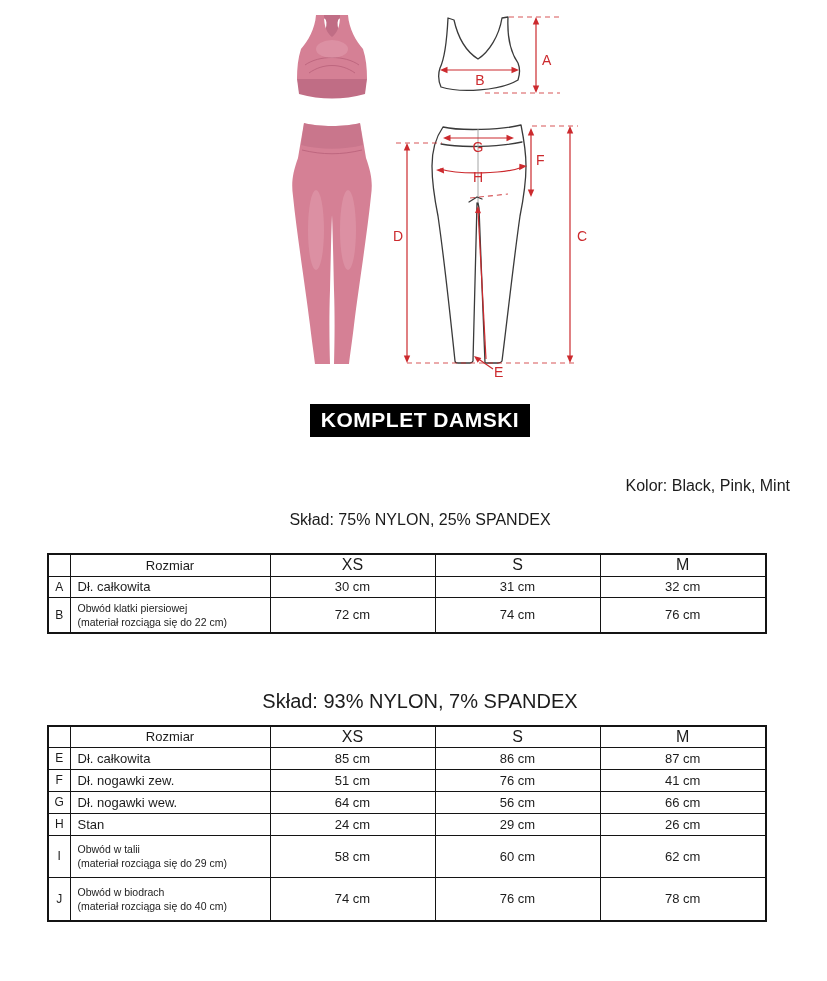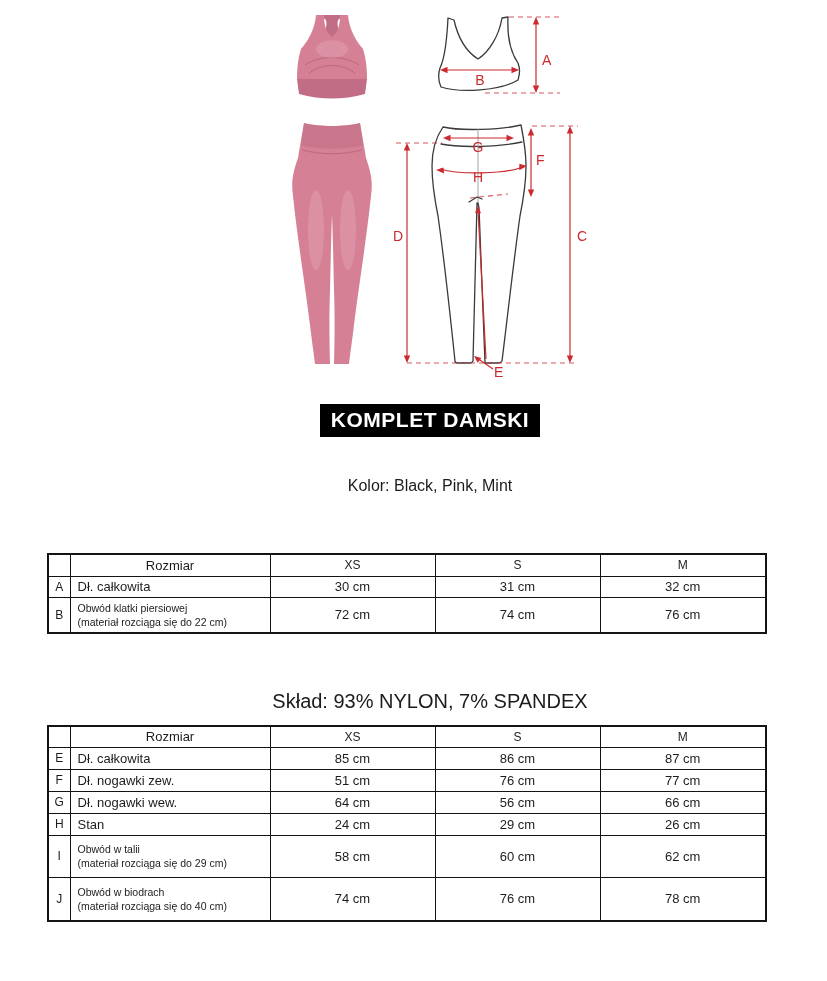--- a/index.html
+++ b/index.html
@@ -25,46 +25,46 @@
   .seam{fill:none;stroke:#9a9a9a;stroke-width:.9;}
   .rs{fill:none;stroke:var(--accent-red);stroke-width:1.2;}
   .rd{fill:none;stroke:var(--accent-red);stroke-width:1.1;stroke-dasharray:5 4;opacity:.8;}
   .rf{fill:var(--accent-red);stroke:none;}
   .rlabel{fill:var(--accent-red);font:400 14px "Liberation Sans","DejaVu Sans",sans-serif;}
   .pink{fill:var(--garment-pink);}
   .pinkdark{fill:var(--garment-pink-dark);}
   .fold{fill:none;stroke:#b86079;stroke-width:1;opacity:.8;}
   .sheen{fill:var(--garment-pink-light);opacity:.45;}
   
-  .center-line{left:16px;width:740px;text-align:center;padding-left:44px;}
+  .center-line{left:6px;width:740px;text-align:center;padding-left:44px;}
   #title-box{
     top:404px;
   }
   #title-box span{
     display:inline-block;background:var(--title-bg);color:var(--title-fg);
     font-size:21px;font-weight:700;letter-spacing:.5px;padding:4px 11px 5px;
   }
   #model-line{top:451px;font-size:15px;font-weight:700;letter-spacing:.3px;}
-  #color-line{top:477px;font-size:16px;}
+  #color-line{top:477px;font-size:16px;text-align:right;}
   #comp-top{top:511px;font-size:16px;}
   #comp-bottom{top:690px;font-size:20px;}
   
   table.size{
     position:absolute;left:47px;width:718px;border-collapse:collapse;table-layout:fixed;
     border:2px solid var(--table-border);
     padding-left:48px;
   }
   table.size td{
     border:1px solid var(--table-border);font-size:13px;text-align:center;
     padding:0;vertical-align:middle;overflow:hidden;
   }
   table.size td.lbl{text-align:left;padding-left:7px;}
   table.size td.ltr{font-size:12px;}
   table.size .hdr td{font-size:13px;}
-  table.size .hdr td.size-col{font-size:12px;}
+  table.size .hdr td.size-col{font-size:16px;}
   .sub2{font-size:10.5px;line-height:14px;display:block;text-align:left;}
   .sub2 .l1{display:block;}
   td.vbot{vertical-align:bottom;padding-bottom:5px;}
   #table-top{top:553px;}
   #table-bottom{top:725px;}
   #table-top tr.r-hdr{height:22px;}
   #table-top tr.r-a{height:21px;}
   #table-top tr.r-b{height:36px;}
   #table-bottom tr.r-hdr{height:21px;}
   #table-bottom tr.r-s{height:22px;}
@@ -161,20 +161,21 @@
     <path class="rf" d="M88,88 l-3,7 l6,0.3 Z"></path>
     <path class="rs" d="M103,251 L87,240"></path>
     <path class="rf" d="M84,238 L91.3,239.9 L87.7,244.7 Z"></path>
     <text class="rlabel" x="104" y="259">E</text>
   </svg>
 
   <div class="abs center-line" id="title-box">
     <span>KOMPLET DAMSKI</span>
   </div>
   <div class="abs center-line" id="color-line">Kolor: Black, Pink, Mint</div>
+  <div class="abs center-line" id="comp-top">Skład: 75% NYLON, 25% SPANDEX</div>
 
   <table class="size" id="table-top">
     <colgroup>
         <col style="width:22px">
         <col style="width:200px">
         <col style="width:165px">
         <col style="width:165px">
         <col style="width:166px">
       </colgroup>
     <tbody>
@@ -230,21 +231,21 @@
       <td class="lbl">Dł. całkowita</td>
       <td>85 cm</td>
       <td>86 cm</td>
       <td>87 cm</td>
     </tr>
     <tr class="r-s">
       <td class="ltr">F</td>
       <td class="lbl">Dł. nogawki zew.</td>
       <td>51 cm</td>
       <td>76 cm</td>
-      <td>77 cm</td>
+      <td>41 cm</td>
     </tr>
     <tr class="r-s">
       <td class="ltr">G</td>
       <td class="lbl">Dł. nogawki wew.</td>
       <td>64 cm</td>
       <td>56 cm</td>
       <td>66 cm</td>
     </tr>
     <tr class="r-s">
       <td class="ltr">H</td>

